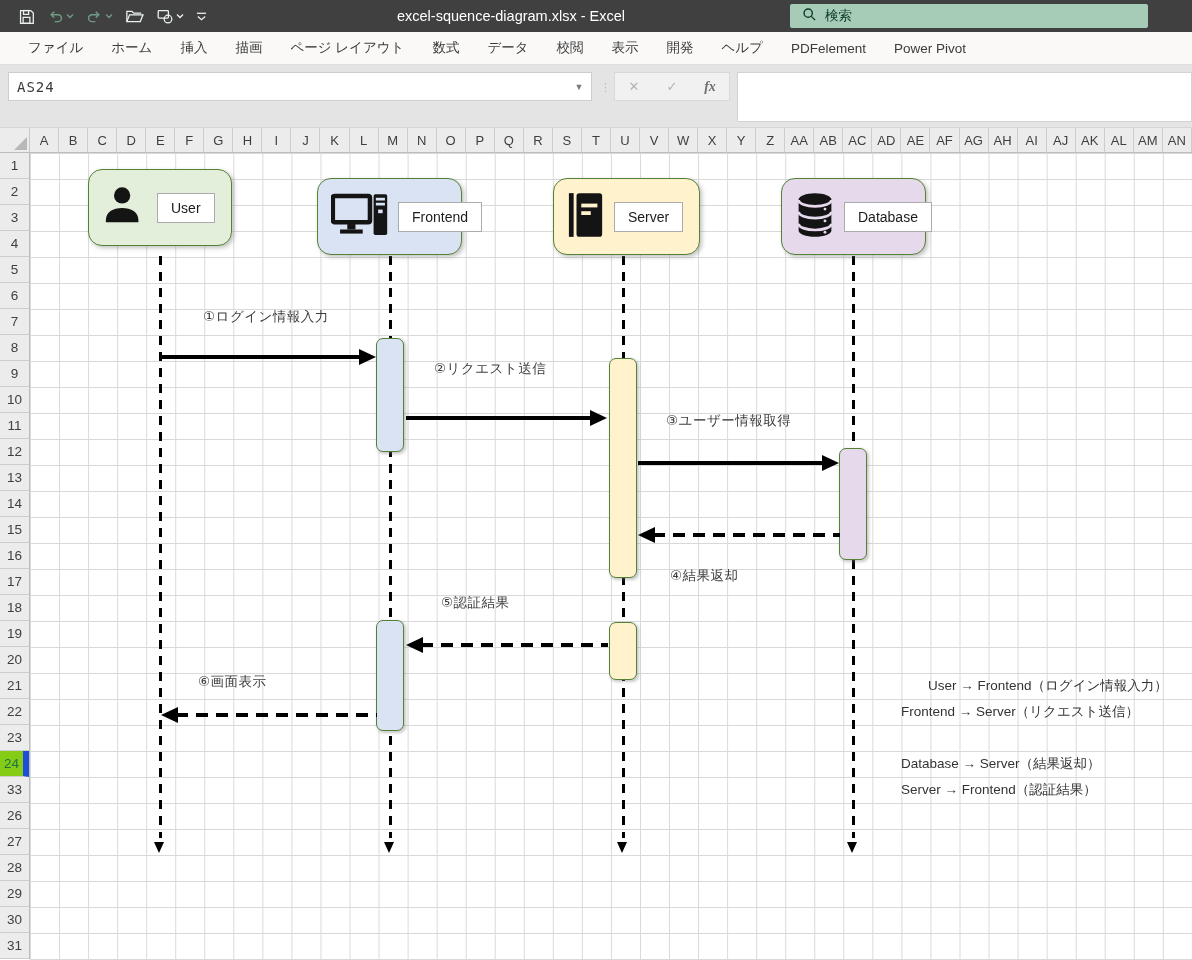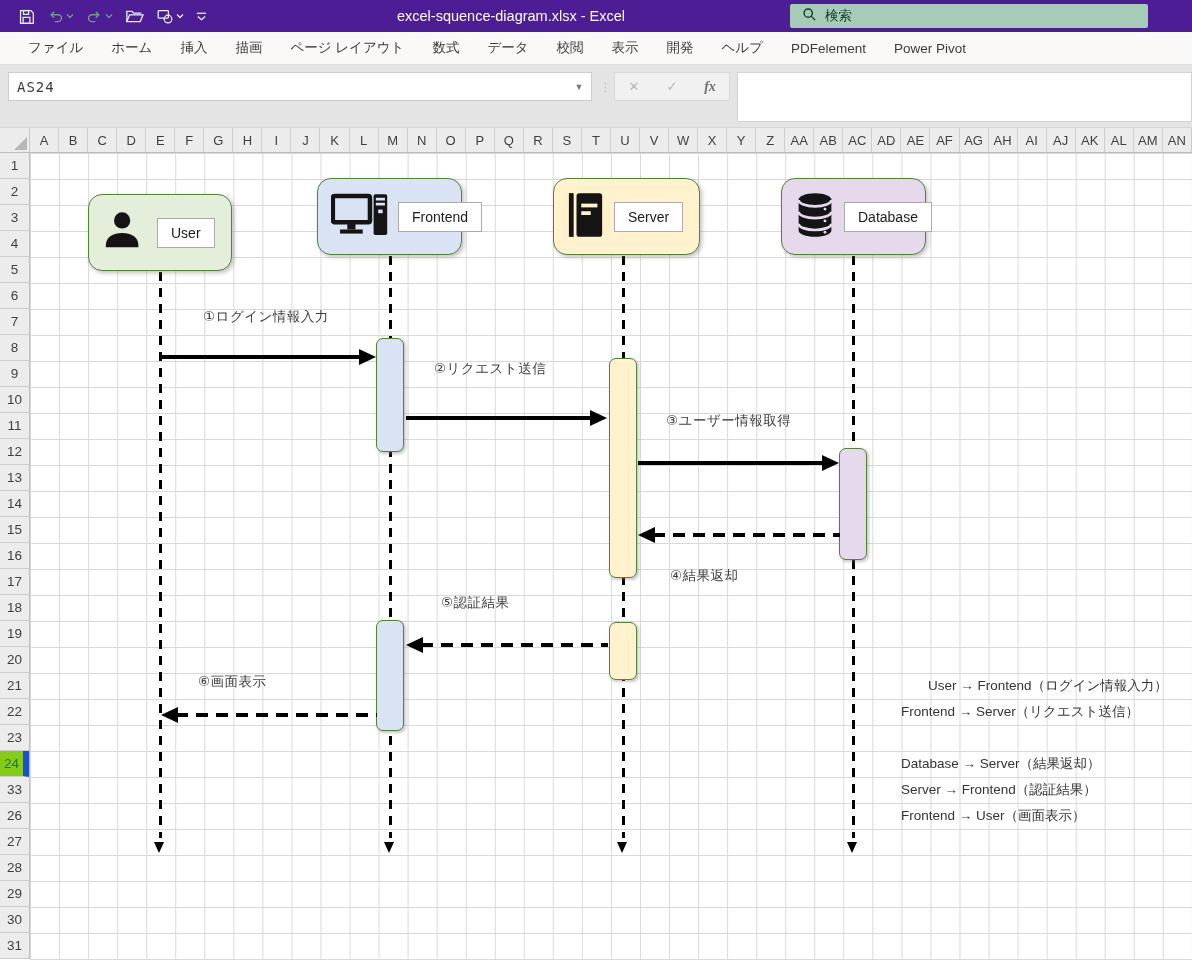--- a/index.html
+++ b/index.html
@@ -2,21 +2,21 @@
 <html><head>
 <meta charset="utf-8">
 <style>
   * { margin:0; padding:0; box-sizing:border-box; }
   html,body { width:1192px; height:960px; overflow:hidden; }
   body { font-family:"Liberation Sans","DejaVu Sans",sans-serif; background:#fff; }
   #app { position:relative; width:1192px; height:960px; overflow:hidden; }
 
   
   .titlebar { position:absolute; left:0; top:0; width:1192px; height:32px;
-    background:#4c1d95; display:flex; align-items:center; color:#e9f2ec; }
+    background:#404040; display:flex; align-items:center; color:#e9f2ec; }
   .qat { display:flex; align-items:center; gap:4px; padding-left:14px; }
   .qat-btn { display:flex; align-items:center; gap:2px; padding:3px 4px; color:#e9f2ec; }
   .qat-btn.disabled { color:#6f9c84; }
   .qat svg { display:block; }
   .title-text { position:absolute; left:0; right:0; top:0; height:32px;
     display:flex; align-items:center; justify-content:center; font-size:14.5px;
     color:#ffffff; pointer-events:none; transform:translateX(-85px); }
   .searchbox { position:absolute; left:790px; top:4px; width:358px; height:24px;
     background:#a6cbb7; border-radius:2px; display:flex; align-items:center;
     gap:8px; padding-left:12px; color:#0d3b25; font-size:13.5px; }
@@ -268,21 +268,21 @@
 
   <div class="layer" id="diagram">
       <div class="lifeline" style="left: 158.5px; top: 256px; height: 582px;"></div>
       <div class="ll-tip" style="left: 154px; top: 842px;"></div>
       <div class="lifeline" style="left: 388.5px; top: 256px; height: 582px;"></div>
       <div class="ll-tip" style="left: 384px; top: 842px;"></div>
       <div class="lifeline" style="left: 621.5px; top: 256px; height: 582px;"></div>
       <div class="ll-tip" style="left: 617px; top: 842px;"></div>
       <div class="lifeline" style="left: 851.5px; top: 256px; height: 582px;"></div>
       <div class="ll-tip" style="left: 847px; top: 842px;"></div>
-      <div class="actor" style="left: 88px; top: 194px; width: 144px; background: rgb(227, 239, 218);">
+      <div class="actor" style="left: 88px; top: 169px; width: 144px; background: rgb(227, 239, 218);">
         <span><svg width="46" height="44" viewBox="0 0 48 46">
             <circle cx="21" cy="12" r="8.5" fill="#141414"></circle>
             <path d="M4 38c0-9 7.5-13 17-13s17 4 17 13v2H4z" fill="#141414"></path>
           </svg></span>
         <span class="actor-label">User</span>
       </div>
       <div class="actor" style="left: 553px; top: 178px; width: 147px; background: rgb(255, 242, 204);">
         <span><svg width="38" height="48" viewBox="0 0 40 50">
             <rect x="2" y="2" width="5" height="46" fill="#141414"></rect>
             <rect x="10" y="2" width="27" height="46" rx="3" fill="#141414"></rect>
@@ -335,16 +335,15 @@
       <div class="msg-line dashed" style="left: 421px; width: 187px; top: 643px;"></div>
       <div class="msg-head l" style="left: 406px; top: 637px;"></div>
       <div class="msg-label" style="left: 441px; top: 594px;">⑤認証結果</div>
       <div class="msg-line dashed" style="left: 176px; width: 201px; top: 713px;"></div>
       <div class="msg-head l" style="left: 161px; top: 707px;"></div>
       <div class="msg-label" style="left: 198px; top: 673px;">⑥画面表示</div>
       <div class="legend-line" style="left: 901px; top: 673px; margin-left: 27px;">User → Frontend（ログイン情報入力）</div>
       <div class="legend-line" style="left: 901px; top: 699px;">Frontend → Server（リクエスト送信）</div>
       <div class="legend-line" style="left: 901px; top: 751px;">Database → Server（結果返却）</div>
       <div class="legend-line" style="left: 901px; top: 777px;">Server → Frontend（認証結果）</div>
-      <div class="legend-line" style="left: 901px; top: 803px;">Frontend → User（画面表示）</div>
     </div>
 
 </div>
 
 </body></html>

